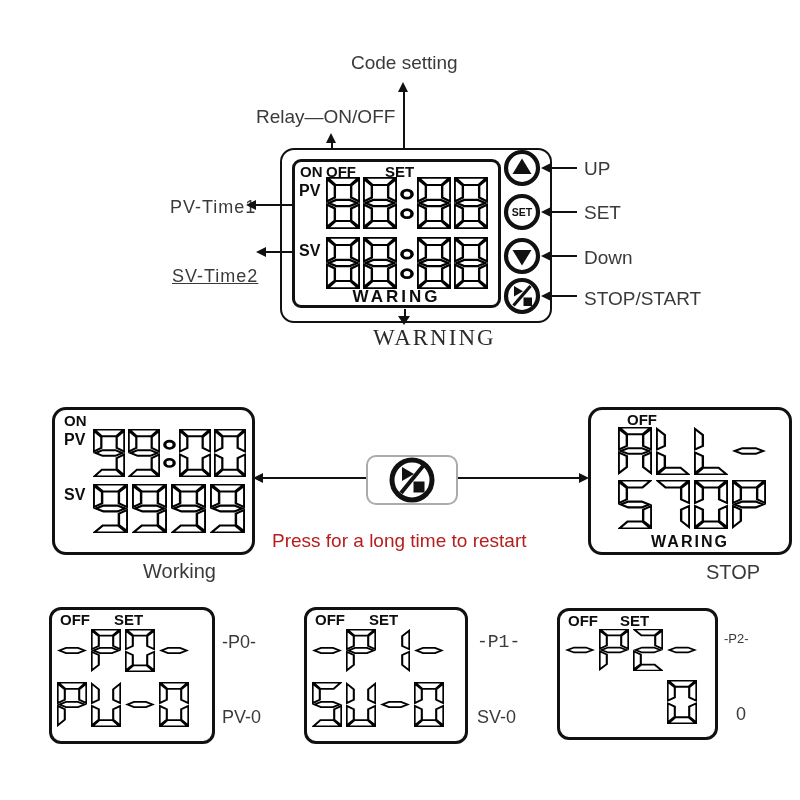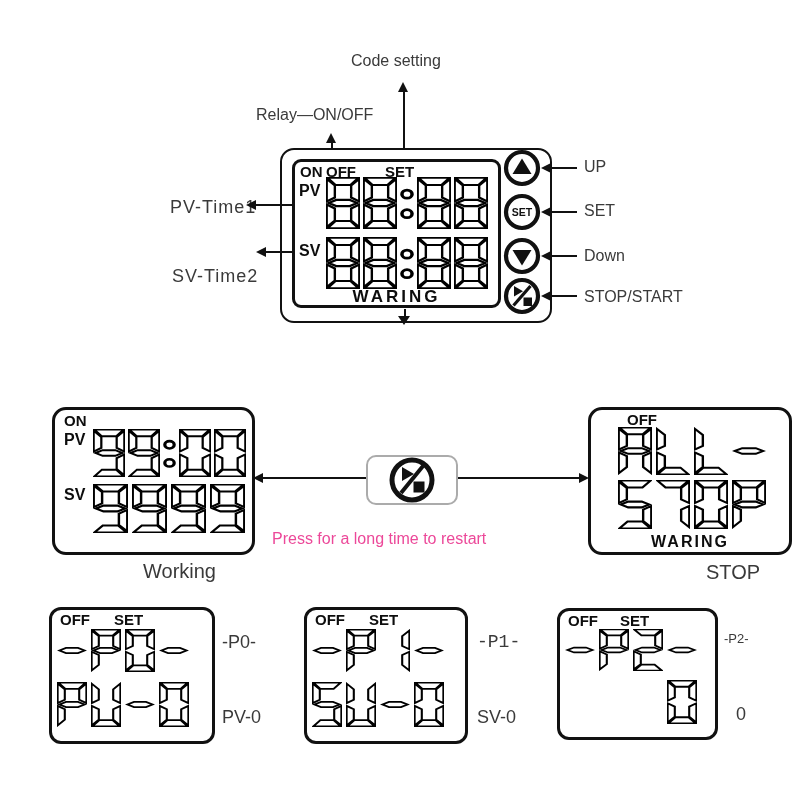--- a/index.html
+++ b/index.html
@@ -1,19 +1,19 @@
 <!DOCTYPE html>
 <html><head>
 <meta charset="utf-8">
 <style>
   html,body{margin:0;padding:0;background:#fff;}
   #canvas{position:relative;width:800px;height:800px;background:#ffffff;
           font-family:"Liberation Sans",sans-serif;overflow:hidden;}
   .abs{position:absolute;}
-  .lbl{color:#3a3a3a;font-size:16px;white-space:nowrap;}
+  .lbl{color:#3a3a3a;font-size:19px;white-space:nowrap;}
   .ind{font-weight:800;color:#0d0d0d;white-space:nowrap;letter-spacing:0;}
   .hline{position:absolute;height:2px;background:#111;}
   .vline{position:absolute;width:2px;background:#111;}
   .frame{position:absolute;border:3px solid #111;border-radius:14px;background:#fff;box-sizing:border-box;}
   .seg-row{position:absolute;display:flex;align-items:stretch;}
   
   .arr-l{position:absolute;width:0;height:0;border-top:5.5px solid transparent;border-bottom:5.5px solid transparent;border-right:10px solid #111;}
   .arr-r{position:absolute;width:0;height:0;border-top:5.5px solid transparent;border-bottom:5.5px solid transparent;border-left:10px solid #111;}
   .arr-u{position:absolute;width:0;height:0;border-left:5.5px solid transparent;border-right:5.5px solid transparent;border-bottom:10px solid #111;}
   .arr-d{position:absolute;width:0;height:0;border-left:6.5px solid transparent;border-right:6.5px solid transparent;border-top:9px solid #111;}
@@ -173,26 +173,27 @@
   <div class="abs lbl" style="left:584px;top:247px;">Down</div>
 
   <div class="arr-l" style="left:541px;top:291px;"></div>
   <div class="hline" style="left:550px;top:295px;width:27px;"></div>
   <div class="abs lbl" style="left:584px;top:288px;">STOP/START</div>
 
   <div class="abs lbl" style="left:170px;top:197px;font-size:18px;letter-spacing:1px;">PV-Time1</div>
   <div class="arr-l" style="left:246px;top:200px;"></div>
   <div class="hline" style="left:255px;top:204px;width:37px;"></div>
 
-  <div class="abs lbl" style="left:172px;top:266px;font-size:18px;letter-spacing:1px;">SV-Time2</div>
+  <div class="abs lbl" style="left:172px;top:266px;font-size:18px;letter-spacing:1px;text-decoration:underline;">SV-Time2</div>
   <div class="arr-l" style="left:256px;top:247px;"></div>
   <div class="hline" style="left:265px;top:251px;width:27px;"></div>
 
   <div class="vline" style="left:404px;top:309px;height:8px;"></div>
   <div class="arr-d" style="left:398px;top:316px;"></div>
+  <div class="abs serif" style="left:373px;top:325px;font-size:23px;letter-spacing:2px;color:#2b2b2b;">WARNING</div>
 
   <div class="frame" style="left:52px;top:407px;width:203px;height:148px;"></div>
   <div class="abs ind" style="left:64px;top:412px;font-size:15px;">ON</div>
   <div class="abs ind" style="left:64px;top:431px;font-size:16px;">PV</div>
   <div class="seg-row" style="left: 93px; top: 429px; height: 48px; gap: 3px;">
       <svg width="32" height="48" viewBox="0 0 100 170" preserveAspectRatio="none">
         <polygon points="4,2 96,2 72,26 28,26" fill="#fff" stroke="#000" stroke-width="7"></polygon>
         <polygon points="98,6 98,80 74,67 74,28" fill="#fff" stroke="#000" stroke-width="7"></polygon>
         <polygon points="98,90 98,164 74,142 74,103" fill="#fff" stroke="#000" stroke-width="7"></polygon>
         <polygon points="28,144 72,144 96,168 4,168" fill="#fff" stroke="#000" stroke-width="7"></polygon>
@@ -270,21 +271,21 @@
   <div class="abs" style="left:366px;top:455px;width:92px;height:50px;border:2px solid #ababab;border-radius:10px;background:#fff;box-sizing:border-box;">
     <svg width="50" height="50" viewBox="0 0 50 50" style="position:absolute;left:19px;top:-2px;">
       <circle cx="25" cy="25" r="20" fill="#fff" stroke="#111" stroke-width="5"></circle>
       <polygon points="15,12 15,26 27,19" fill="#111"></polygon>
       <line x1="14" y1="38" x2="36" y2="11" stroke="#111" stroke-width="4"></line>
       <rect x="26.5" y="26.5" width="11" height="11" fill="#111"></rect>
     </svg>
   </div>
   <div class="hline" style="left:458px;top:477px;width:122px;"></div>
   <div class="arr-r" style="left:579px;top:473px;"></div>
-  <div class="abs lbl" style="left:272px;top:530px;color:#ec4899;">Press for a long time to restart</div>
+  <div class="abs lbl" style="left:272px;top:530px;color:#b91c1c;">Press for a long time to restart</div>
 
   <div class="frame" style="left:588px;top:407px;width:204px;height:148px;"></div>
   <div class="abs ind" style="left:627px;top:411px;font-size:15px;">OFF</div>
   <div class="seg-row" style="left: 618px; top: 427px; height: 48px; gap: 4px;">
       <svg width="34" height="48" viewBox="0 0 100 170" preserveAspectRatio="none">
         <polygon points="4,2 96,2 72,26 28,26" fill="#fff" stroke="#000" stroke-width="7"></polygon>
         <polygon points="98,6 98,80 74,67 74,28" fill="#fff" stroke="#000" stroke-width="7"></polygon>
         <polygon points="98,90 98,164 74,142 74,103" fill="#fff" stroke="#000" stroke-width="7"></polygon>
         <polygon points="2,90 26,103 26,142 2,164" fill="#fff" stroke="#000" stroke-width="7"></polygon>
         <polygon points="2,6 26,28 26,67 2,80" fill="#fff" stroke="#000" stroke-width="7"></polygon>

